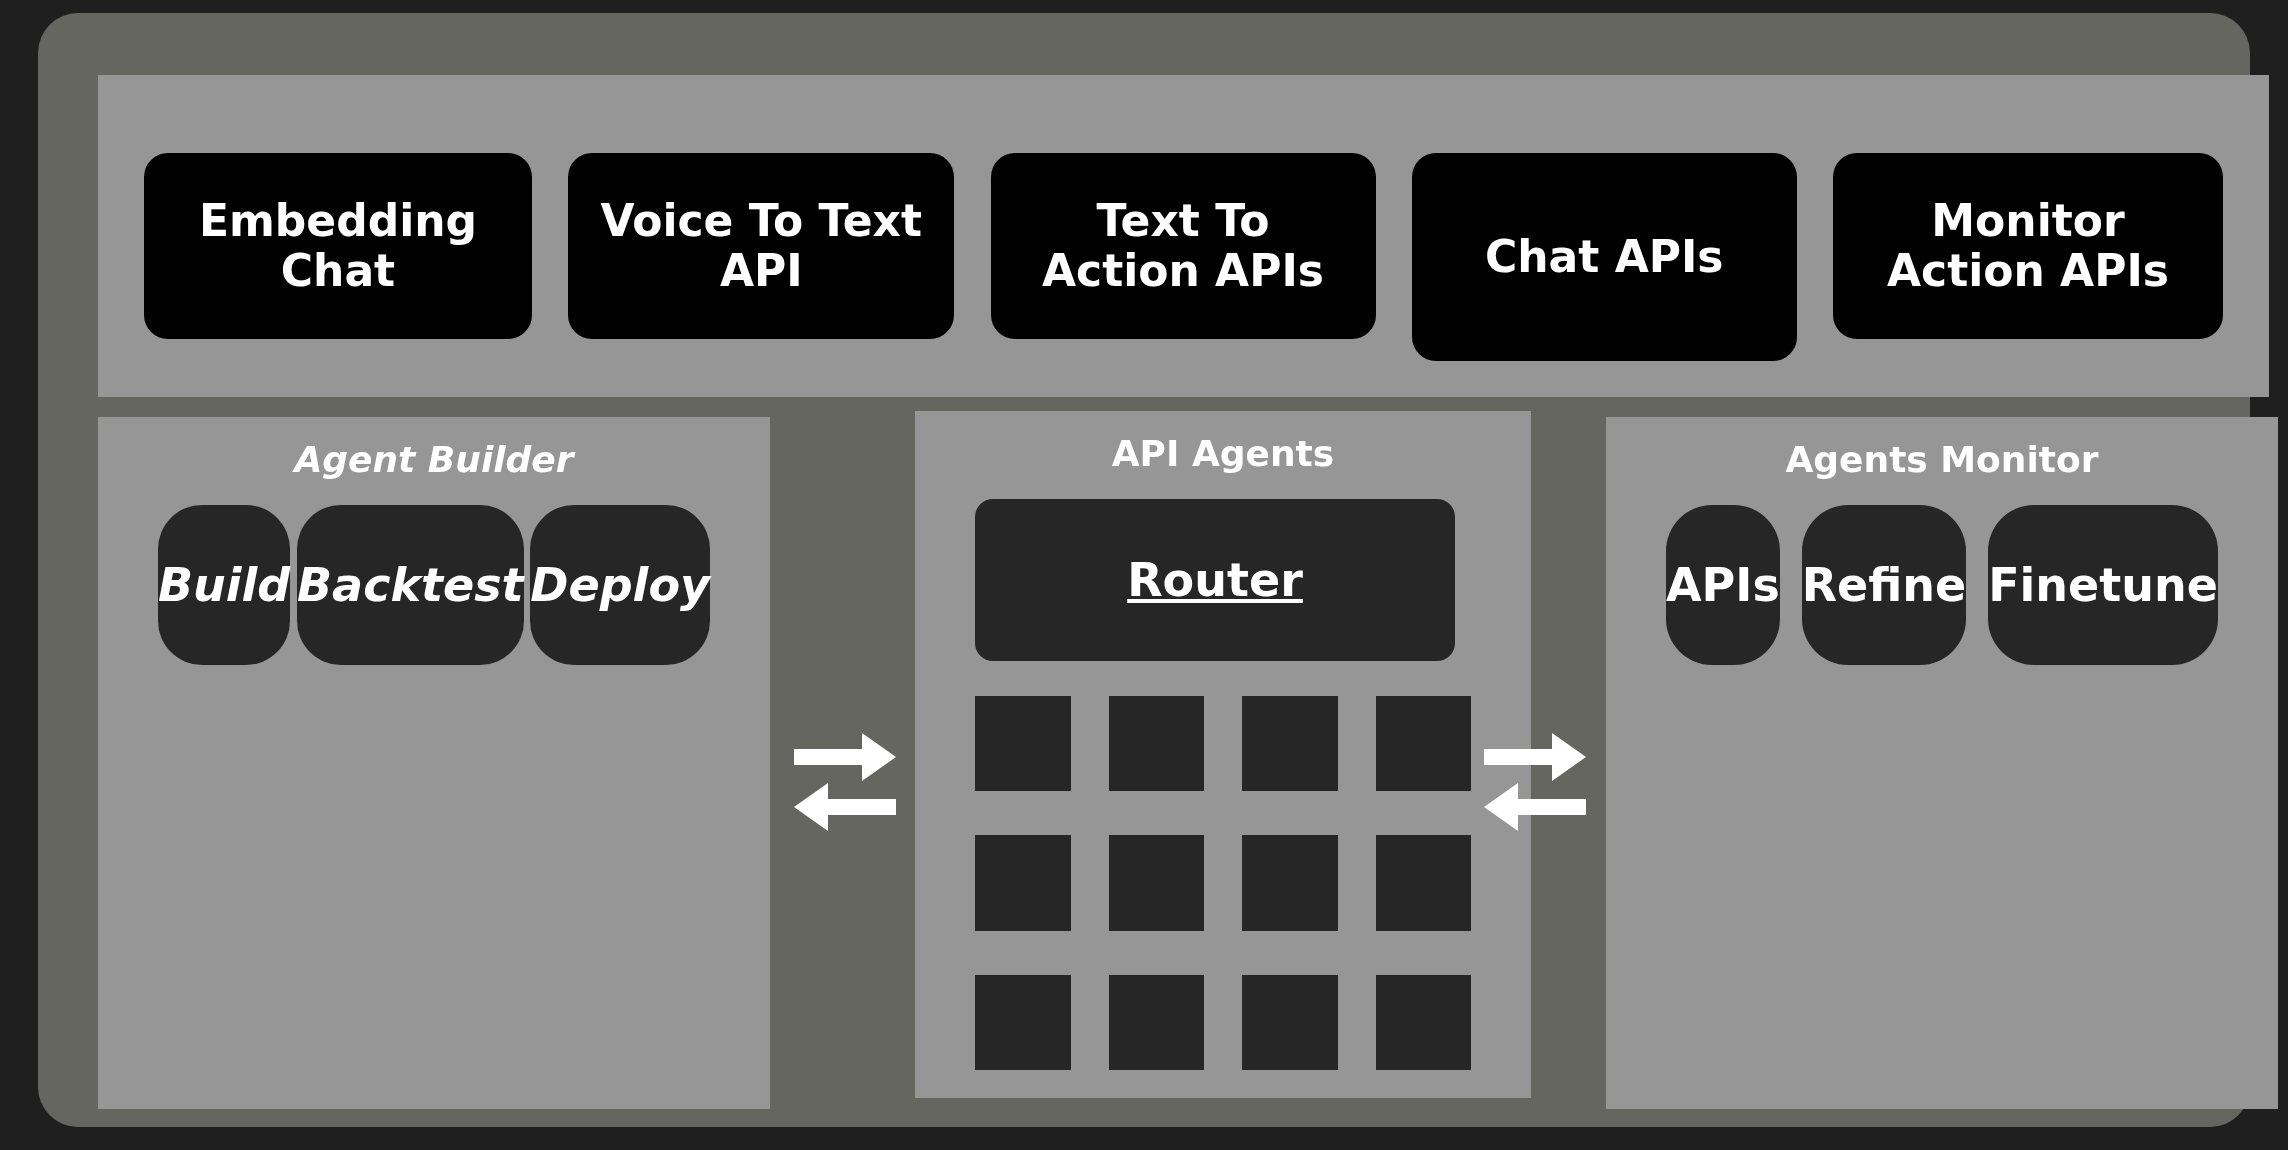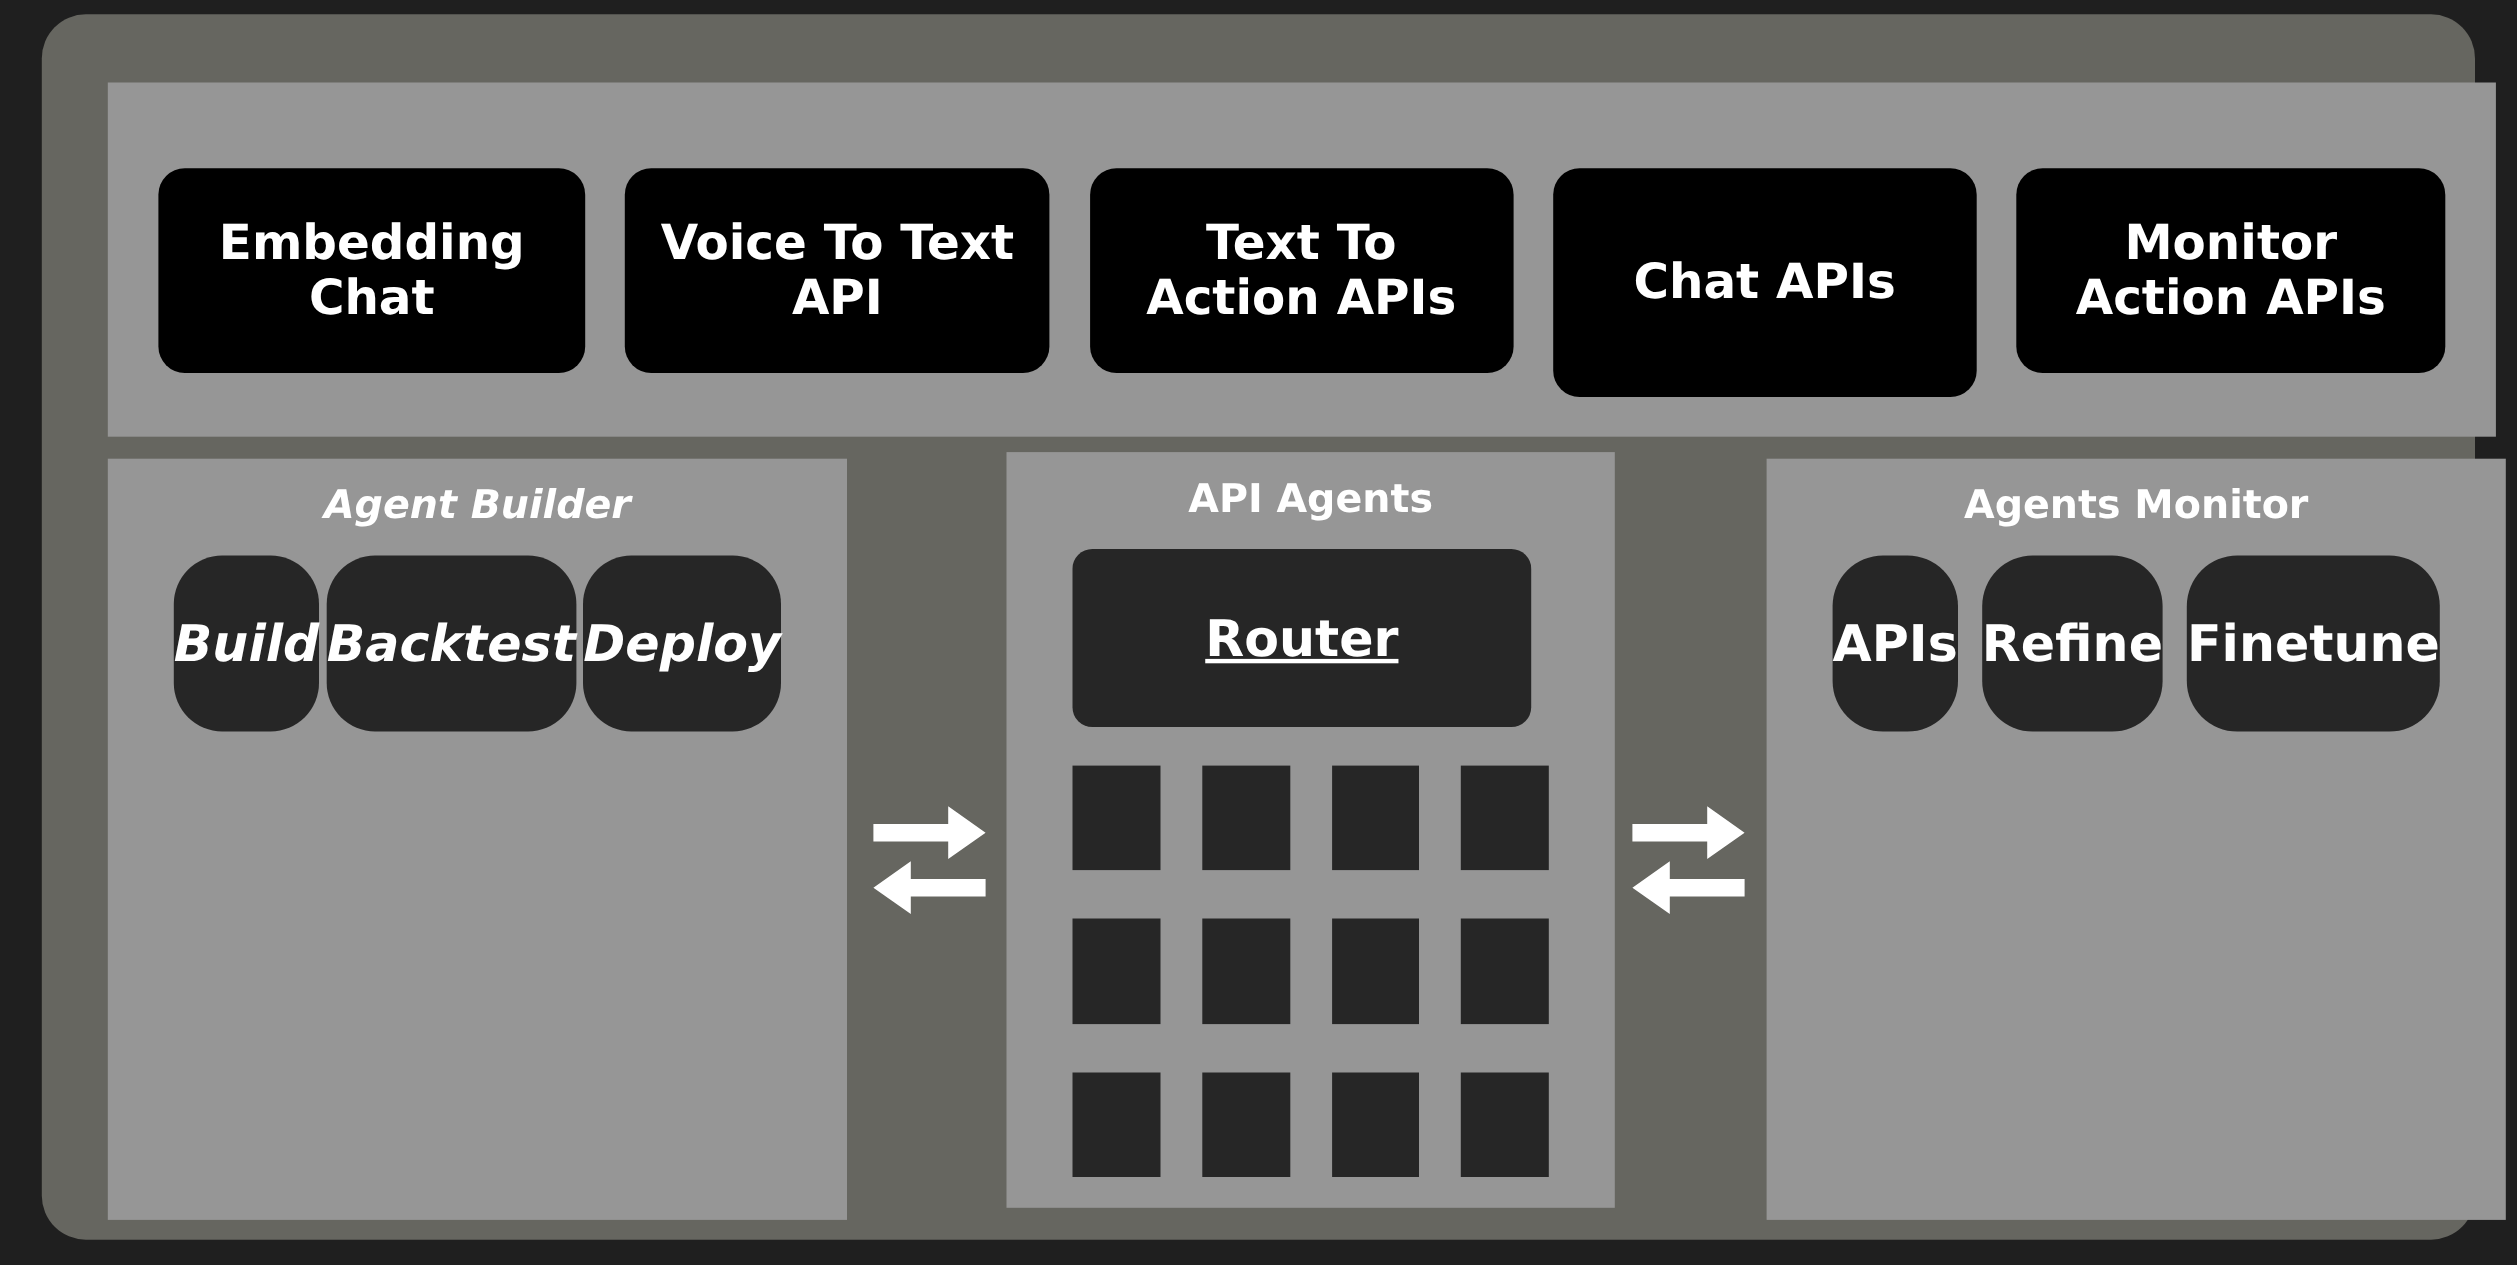--- a/index.html
+++ b/index.html
@@ -111,21 +111,21 @@
   #panel-builder {
     left: 60px;
     top: 404px;
     width: 672px;
     height: 692px;
     font-style: italic;
   }
   #panel-agents {
     left: 877px;
     top: 398px;
-    width: 553px;
+    width: 616px;
     height: 687px;
   }
   #panel-monitor {
     left: 1568px;
     top: 404px;
     width: 672px;
     height: 692px;
   }
 
   .pill-stack {

